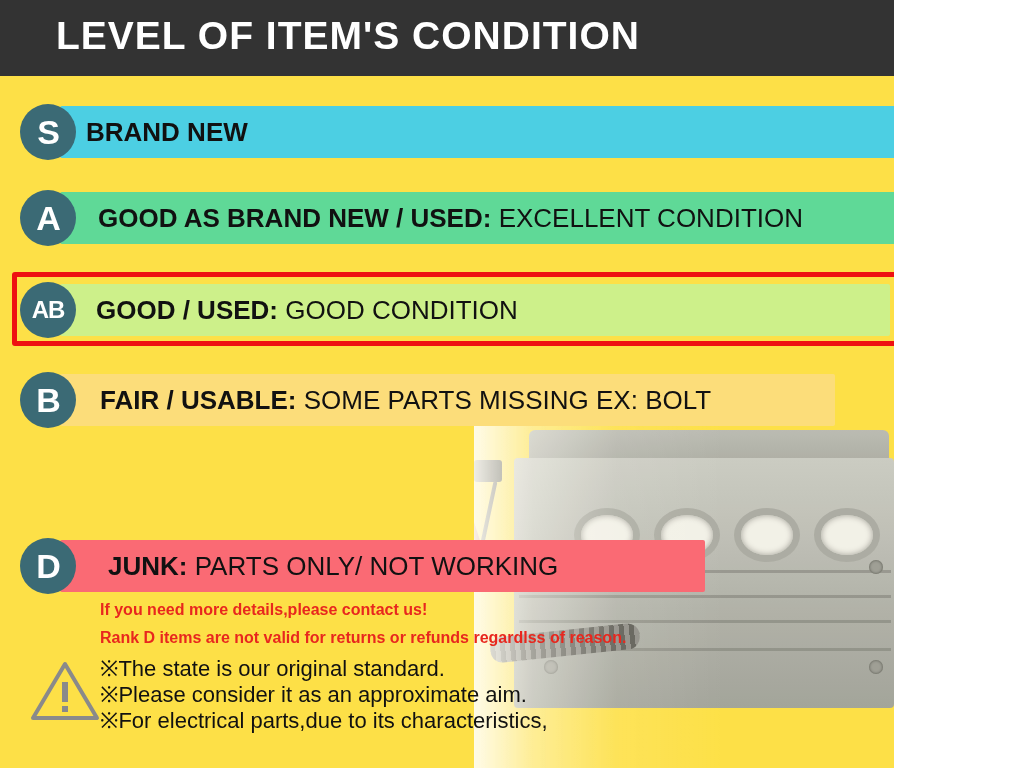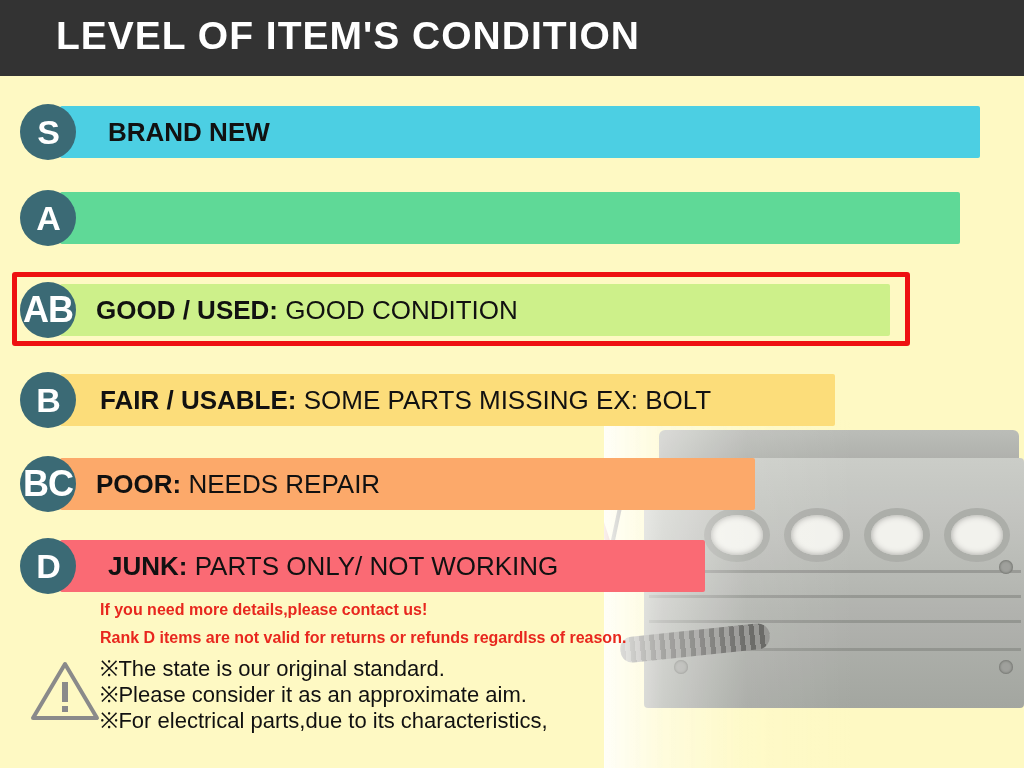--- a/index.html
+++ b/index.html
@@ -9,23 +9,23 @@
   body {
     width: 1024px;
     height: 768px;
     background: #ffffff;
     font-family: "Liberation Sans", sans-serif;
     overflow: hidden;
     position: relative;
   }
   #root {
     position: relative;
-    width: 1024px;
+    width: 894px;
     height: 768px;
-    background: #fef9c3;
+    background: #fde047;
     overflow: hidden;
     text-decoration: underline;
   }
 
   
   .header {
     position: absolute;
     left: 0;
     top: 0;
     width: 1024px;
@@ -183,21 +183,21 @@
     height: 56px;
     border-radius: 50%;
     background: #3b6a75;
     color: #ffffff;
     font-size: 34px;
     font-weight: bold;
     line-height: 56px;
     text-align: center;
     letter-spacing: -1px;
   }
-  .badge.two-char { font-size: 36px; }
+  .badge.two-char { font-size: 24px; }
   .label {
     position: absolute;
     top: 0;
     height: 52px;
     line-height: 52px;
     font-size: 26px;
     color: #111111;
     white-space: nowrap;
   }
   .label .strong { font-weight: bold; }
@@ -276,29 +276,33 @@
 
   <div class="header" style="background: rgb(51, 51, 51);">
     <div class="header-title" style="color: rgb(255, 255, 255);">LEVEL OF ITEM'S CONDITION</div>
   </div>
 
   <div class="rows">
 
     <div class="row" style="top:30px;">
       <div class="bar" style="background: rgb(76, 207, 227); width: 920px;"></div>
       <div class="badge" style="background: rgb(59, 106, 117);">S</div>
-      <div class="label" style="left:108px;text-align:right;">
+      <div class="label" style="left:86px;text-align:right;">
         <span class="strong">BRAND NEW</span>
         <span class="light"></span>
       </div>
     </div>
 
     <div class="row" style="top:116px;">
       <div class="bar" style="background: rgb(95, 217, 151); width: 900px;"></div>
       <div class="badge" style="background: rgb(59, 106, 117);">A</div>
+      <div class="label" style="left:98px;">
+        <span class="strong">GOOD AS BRAND NEW / USED:</span>
+        <span class="light">EXCELLENT CONDITION</span>
+      </div>
     </div>
 
     <div class="row" style="top:208px;">
       <div class="bar" style="background: rgb(205, 240, 138); width: 830px;"></div>
       <div class="highlight-box" style="border-color: rgb(238, 17, 17);"></div>
       <div class="badge two-char" style="background: rgb(59, 106, 117);">AB</div>
       <div class="label" style="left:96px;">
         <span class="strong">GOOD / USED:</span>
         <span class="light">GOOD CONDITION</span>
       </div>
@@ -306,28 +310,20 @@
 
     <div class="row" style="top:298px;">
       <div class="bar" style="background: rgb(252, 221, 122); width: 775px;"></div>
       <div class="badge" style="background: rgb(59, 106, 117);">B</div>
       <div class="label" style="left:100px;">
         <span class="strong">FAIR / USABLE:</span>
         <span class="light">SOME PARTS MISSING EX: BOLT</span>
       </div>
     </div>
 
-    <div class="row" style="top:382px;">
-      <div class="bar" style="background: rgb(252, 169, 106); width: 695px;"></div>
-      <div class="badge two-char" style="background: rgb(59, 106, 117);">BC</div>
-      <div class="label" style="left:96px;">
-        <span class="strong">POOR:</span>
-        <span class="light">NEEDS REPAIR</span>
-      </div>
-    </div>
 
     <div class="row" style="top:464px;">
       <div class="bar" style="background: rgb(250, 106, 116); width: 645px;"></div>
       <div class="badge" style="background: rgb(59, 106, 117);">D</div>
       <div class="label" style="left:108px;">
         <span class="strong">JUNK:</span>
         <span class="light">PARTS ONLY/ NOT WORKING</span>
       </div>
     </div>
 

